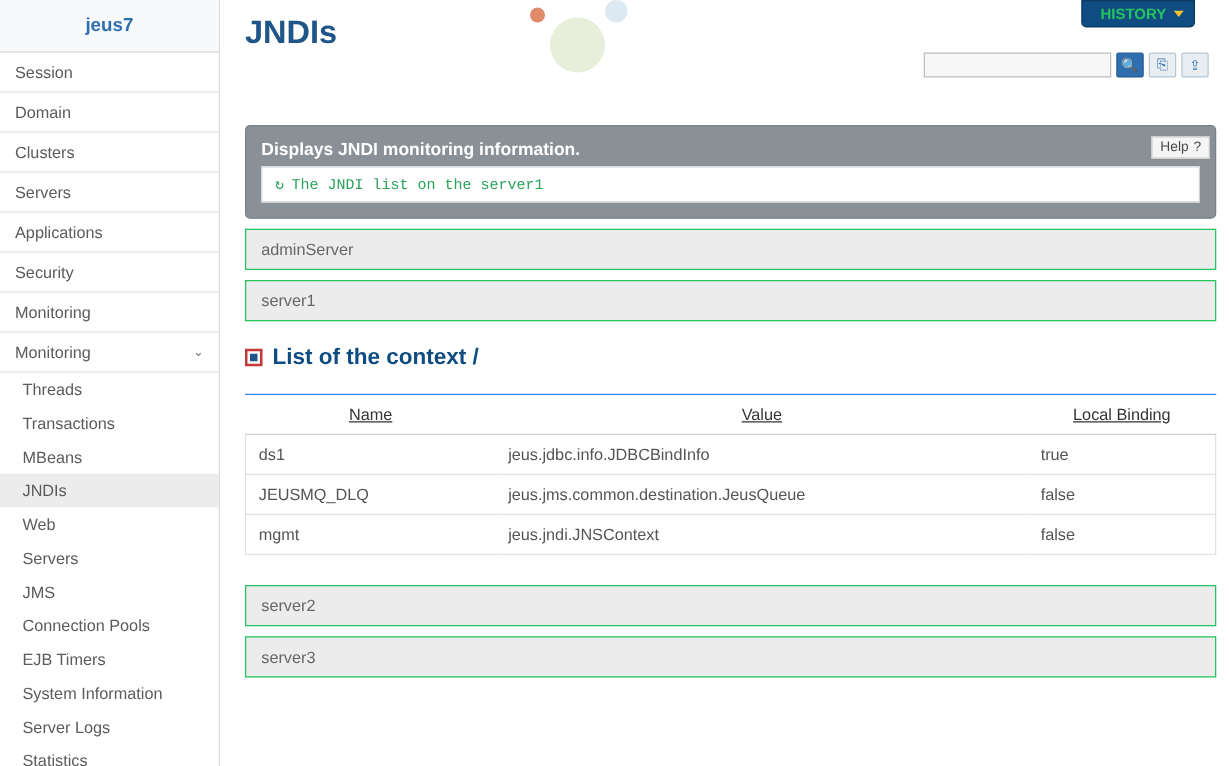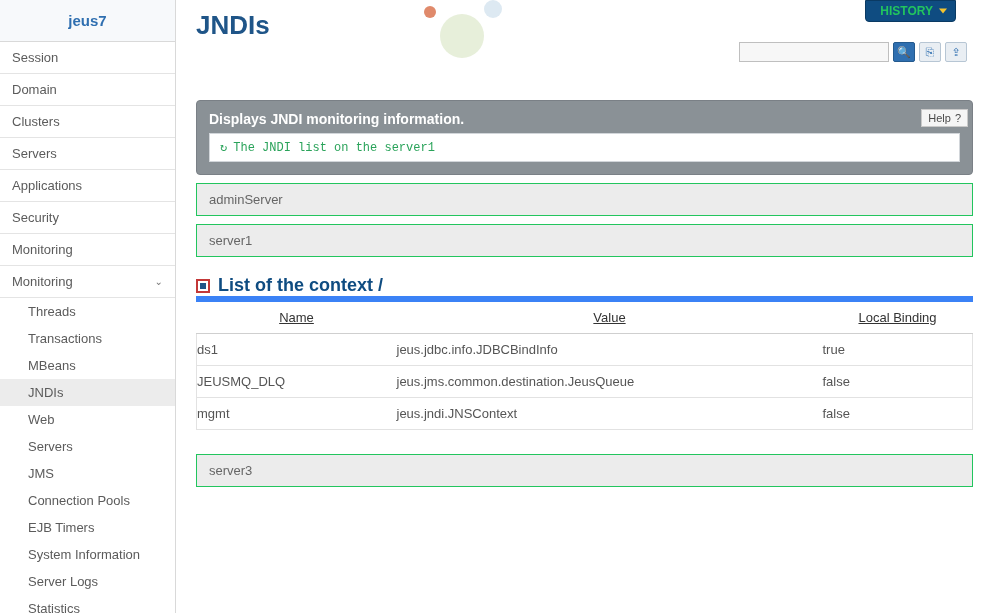--- a/index.html
+++ b/index.html
@@ -40,21 +40,21 @@
     font-size: 13px;
     display:flex;
     justify-content: space-between;
     align-items: center;
   }
   .sidebar-subitems {
     border-bottom: 1px solid #e4e4e4;
     padding-bottom: 4px;
   }
   .sidebar-subitem {
-    padding: 6px 10px 6px 28px;
+    padding: 6px 10px 6px 18px;
     color: #5b5b5b;
     cursor: pointer;
     font-size: 13px;
   }
   .sidebar-subitem.active { background: #ececec; }
   .chevron {
     font-size: 10px;
     color: #777;
   }
 
@@ -190,22 +190,22 @@
     margin-top:8px;
     color:#666;
     font-size:13px;
   }
 
   .context-heading{
     margin-top:18px;
     font-size:18px;
     color:#0f4c81;
     font-weight:600;
-    padding-bottom:0;
-    border-bottom:6px solid #3b82f6;
+    padding-bottom:19px;
+    border-bottom:1px solid #3b82f6;
     display:flex;
     align-items:center;
     gap:8px;
   }
   .sq-icon{
     width:14px; height:14px;
     border:2px solid #c33838;
     display:inline-flex;
     align-items:center;
     justify-content:center;
@@ -224,21 +224,21 @@
   table.ctx th{
     font-weight:normal;
     color:#333;
     font-size:13px;
     padding:8px 6px;
     text-align:center;
     border-bottom:1px solid #cfcfcf;
     text-decoration:underline;
   }
   table.ctx td{
-    padding:8px 0;
+    padding:8px 10px;
     border-top:1px solid #e2e2e2;
     border-bottom:1px solid #e2e2e2;
     color:#555;
     font-size:13px;
   }
   table.ctx td:first-child{ border-left:1px solid #e2e2e2; }
   table.ctx td:last-child{ border-right:1px solid #e2e2e2; }
   table.ctx th.col-name{ width:200px; text-align:center;}
   table.ctx th.col-bind{ width:150px; text-align:center;}
 
@@ -341,17 +341,18 @@
           </tr>
           <tr>
             <td>mgmt</td>
             <td>jeus.jndi.JNSContext</td>
             <td>false</td>
           </tr>
         </tbody>
       </table>
 
       <div class="lower-servers">
+        <div class="server-row">server2</div>
         <div class="server-row">server3</div>
       </div>
     </div>
   </div>
 </div>
 
 </body></html>

